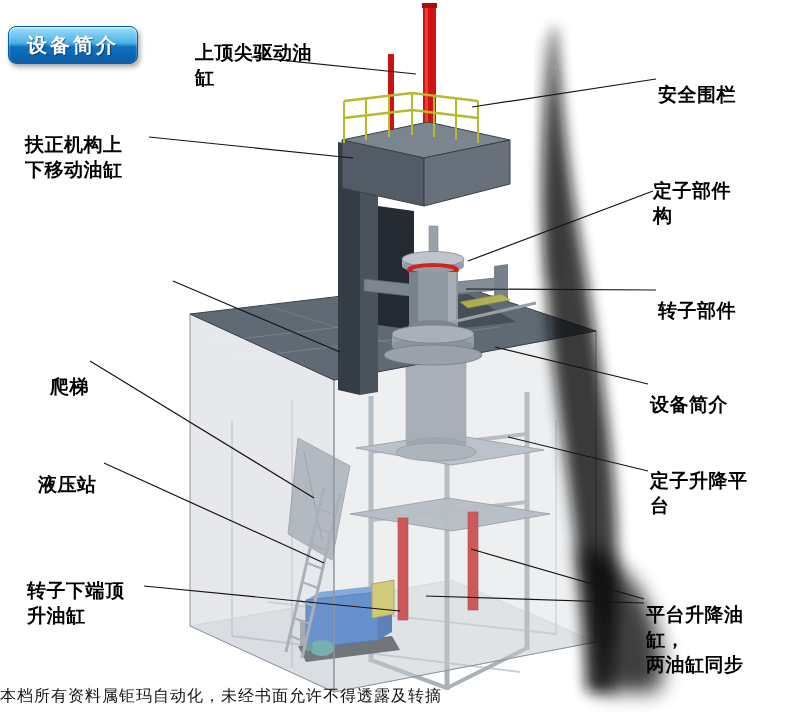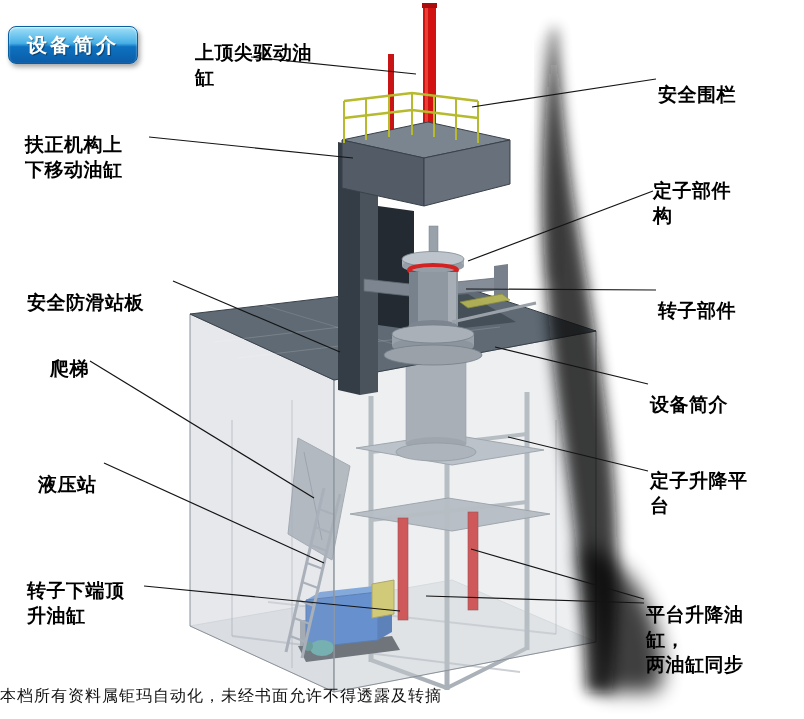--- a/index.html
+++ b/index.html
@@ -201,23 +201,22 @@
 
   <div class="badge">设备简介</div>
 
   <div class="lbl" style="left:195px; top:18px;">上顶尖驱动油
 缸</div>
   <div class="lbl" style="left:658px; top:60px;">安全围栏</div>
   <div class="lbl" style="left:25px;  top:110px;text-align:right;">扶正机构上
 下移动油缸</div>
   <div class="lbl" style="left:653px; top:156px;">定子部件
 构</div>
-  <div class="lbl" style="left:27px;  top:268px;">安全防滑站板</div>
   <div class="lbl" style="left:658px; top:276px;">转子部件</div>
-  <div class="lbl" style="left:50px;  top:334px;">爬梯</div>
+  <div class="lbl" style="left:50px;  top:352px;">爬梯</div>
   <div class="lbl" style="left:650px; top:370px;">设备简介</div>
   <div class="lbl" style="left:38px;  top:450px;">液压站</div>
   <div class="lbl" style="left:650px; top:446px;">定子升降平
 台</div>
   <div class="lbl" style="left:27px;  top:556px;">转子下端顶
 升油缸</div>
   <div class="lbl" style="left:646px; top:580px;">平台升降油缸，
 两油缸同步</div>
 
   <div class="footer">本档所有资料属钜玛自动化，未经书面允许不得透露及转摘</div>

